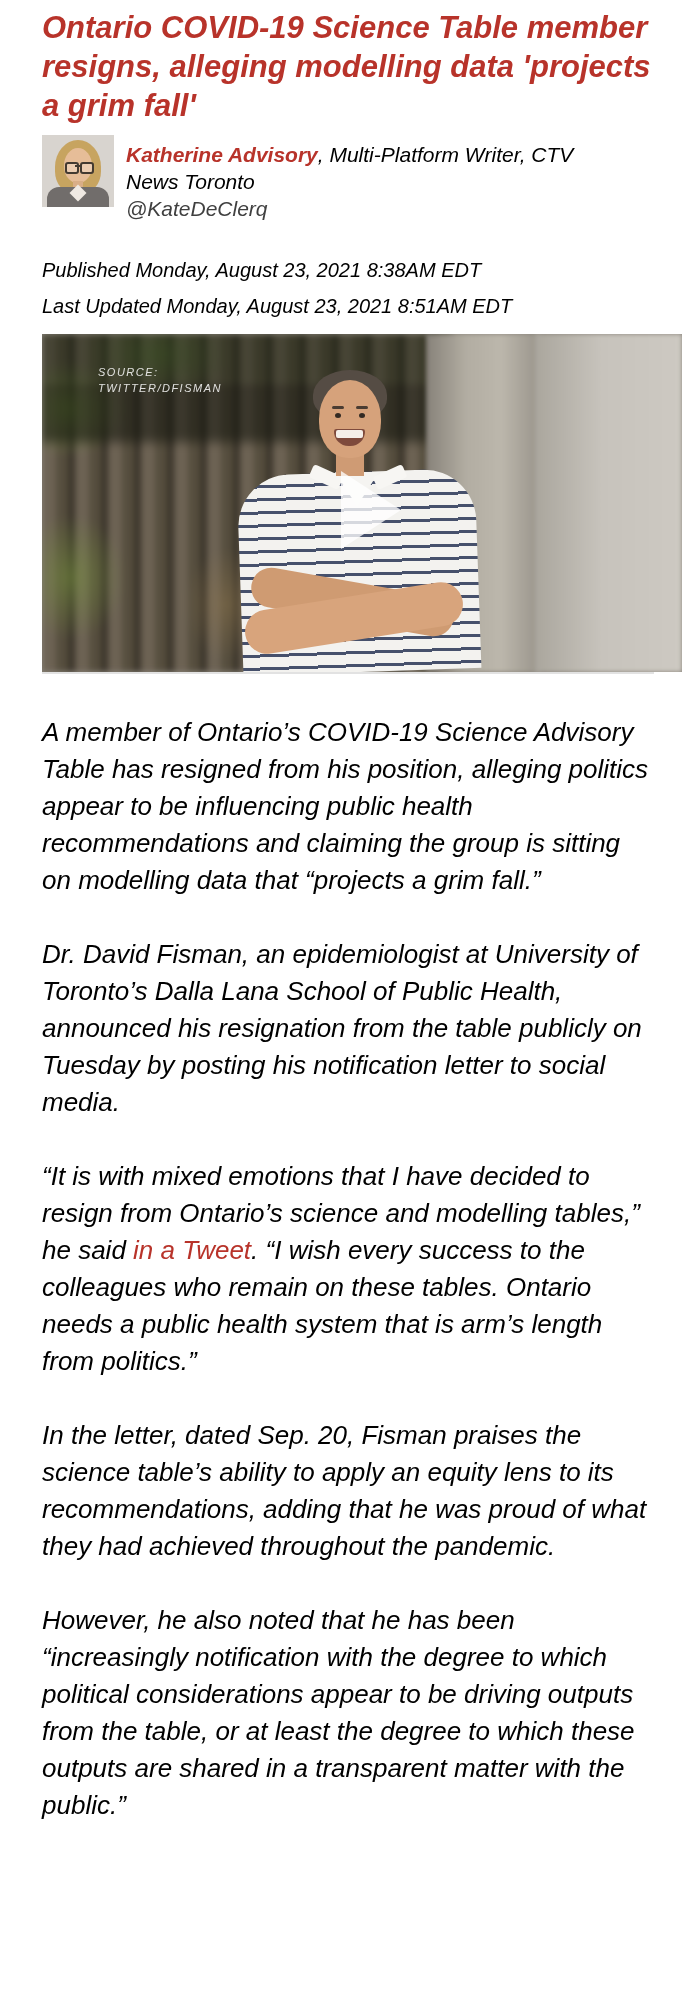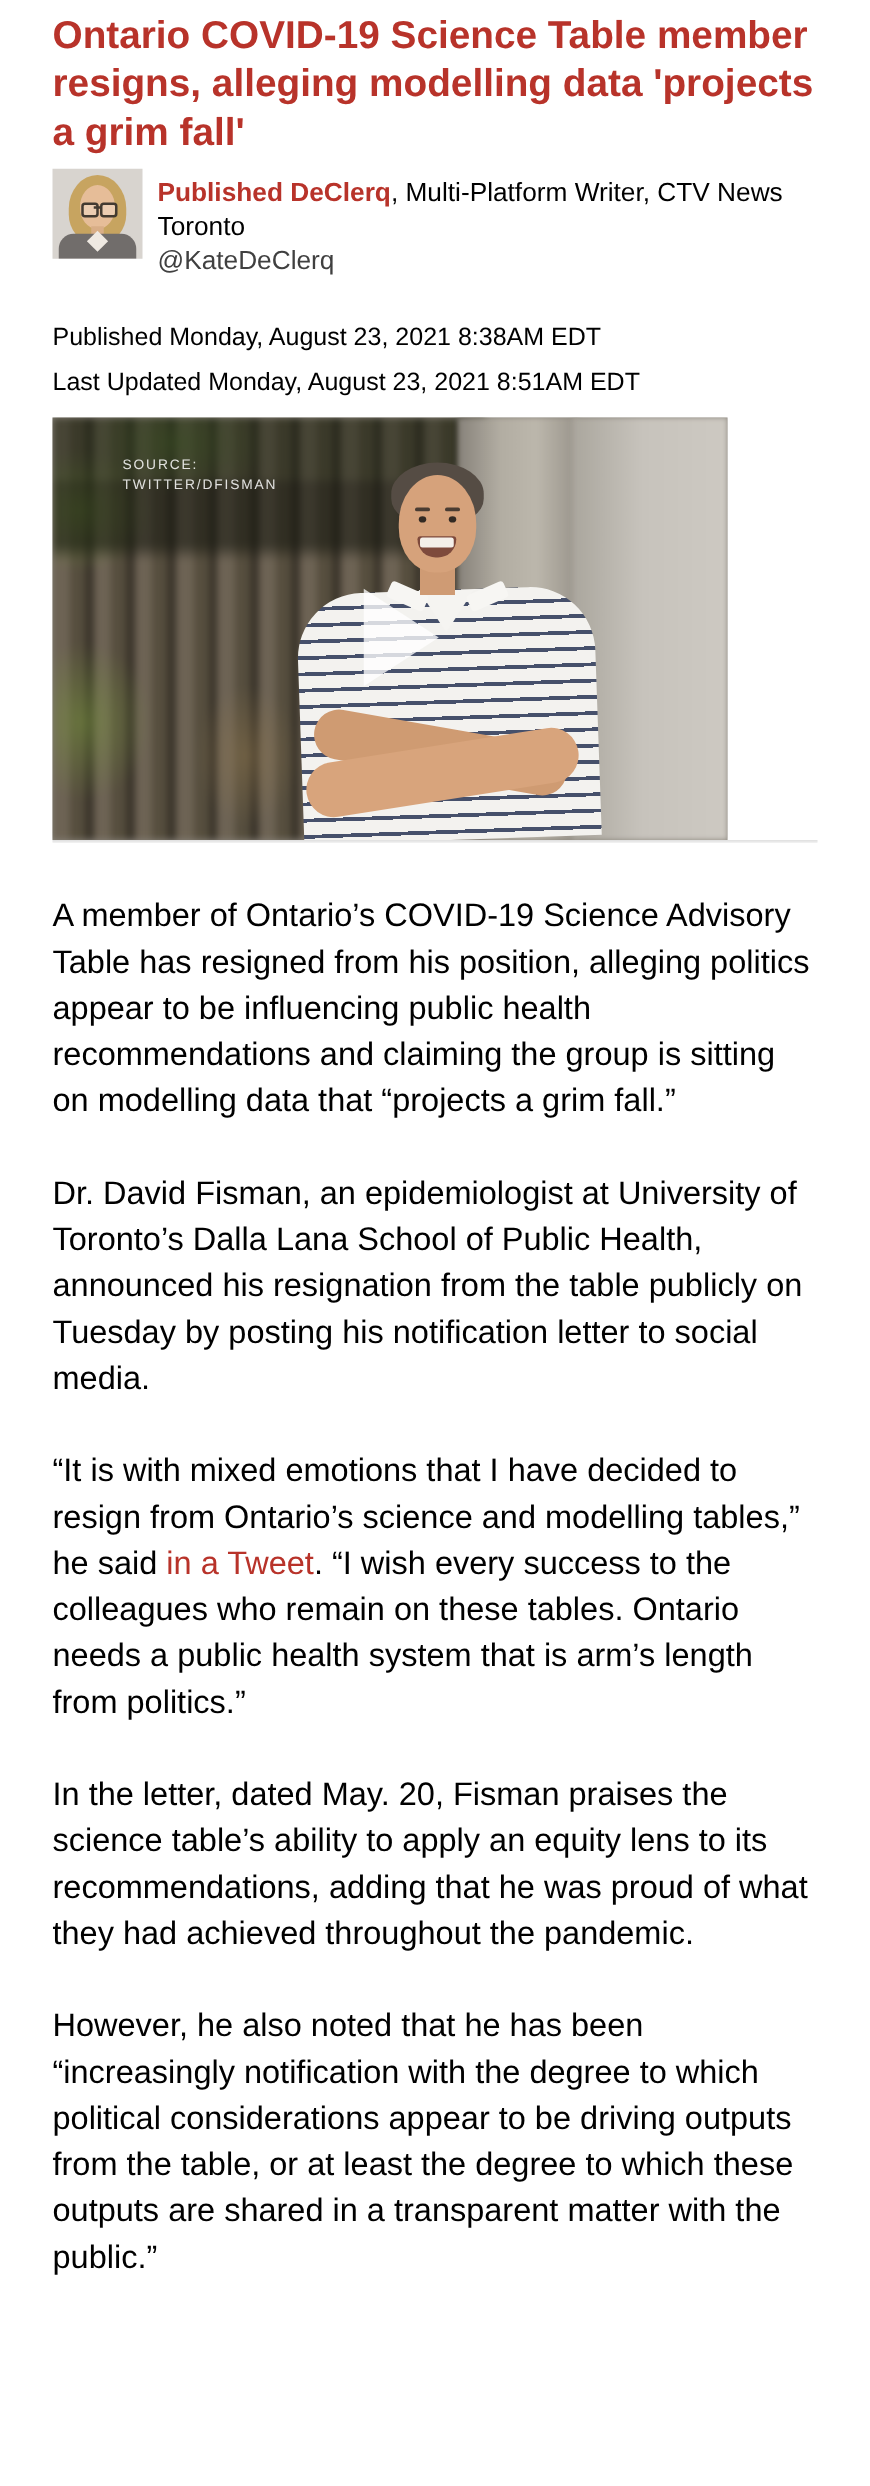--- a/index.html
+++ b/index.html
@@ -1,17 +1,17 @@
 <!DOCTYPE html>
 <html><head>
 <meta charset="utf-8">
 <style>
   html,body{margin:0;padding:0;background:#fff;}
   body{width:696px;font-family:"Liberation Sans","DejaVu Sans",sans-serif;color:#000;}
-  .page{padding:8px 42px 14px 42px;}
+  .page{padding:8px 42px 14px 42px;font-style:italic;}
 
   
   h1.headline{margin:0 0 0 0;font-size:31px;line-height:39px;font-weight:bold;color:#b8332a;}
 
   
   .byline{display:flex;margin-top:10px;}
   .avatar{width:72px;height:72px;background:#d8d4cf;position:relative;overflow:hidden;flex:none;cursor:pointer;}
   .av-hair{position:absolute;left:13px;top:5px;width:46px;height:54px;background:#c7a460;border-radius:50% 50% 42% 42%;}
   .av-face{position:absolute;left:22px;top:13px;width:28px;height:35px;background:#e6bd98;border-radius:50% 50% 48% 48%;}
   .av-eye{position:absolute;width:10px;height:8px;border:2px solid #433a31;border-radius:3px;background:rgba(255,255,255,.25);top:27px;}
@@ -21,21 +21,21 @@
   .av-body{position:absolute;left:5px;top:52px;width:62px;height:20px;background:#716d6b;border-radius:12px 12px 0 0;}
   .av-shirt{position:absolute;left:30px;top:52px;width:12px;height:12px;background:#efe9e2;transform:rotate(45deg);}
   .byline-text{padding:6px 0 0 12px;font-size:21px;line-height:27px;max-width:505px;}
   .author{font-weight:bold;color:#b8332a;cursor:pointer;}
   .handle{display:block;color:#404040;text-decoration:none;cursor:pointer;}
 
   
   .dates{margin-top:30px;font-size:20px;line-height:36px;}
 
   
-  .video{position:relative;width:540px;height:338px;margin-top:10px;overflow:hidden;background:#8a857c;cursor:pointer;}
+  .video{position:relative;width:640px;height:338px;margin-top:10px;overflow:hidden;background:#8a857c;cursor:pointer;}
   .fence{position:absolute;left:0;top:0;width:64%;height:100%;
     background:
       linear-gradient(180deg, rgba(25,32,16,.45) 0 14%, rgba(18,20,12,.55) 16% 30%, rgba(0,0,0,0) 34%),
       radial-gradient(ellipse 90px 70px at 6% 22%, rgba(110,150,55,.55), rgba(0,0,0,0) 70%),
       radial-gradient(ellipse 110px 60px at 28% 6%, rgba(80,120,45,.5), rgba(0,0,0,0) 70%),
       radial-gradient(ellipse 80px 90px at 7% 72%, rgba(125,160,60,.45), rgba(0,0,0,0) 70%),
       radial-gradient(ellipse 60px 80px at 45% 80%, rgba(160,130,80,.35), rgba(0,0,0,0) 70%),
       repeating-linear-gradient(90deg,#6d6354 0 14px,#564e3e 14px 26px,#3a342a 26px 33px);
     filter:blur(3px);}
   .post{position:absolute;left:60%;top:0;width:18%;height:100%;
@@ -87,21 +87,21 @@
       <span class="av-hair"></span>
       <span class="av-face"></span>
       <span class="av-eye l"></span>
       <span class="av-eye r"></span>
       <span class="av-bridge"></span>
       <span class="av-neck"></span>
       <span class="av-body"></span>
       <span class="av-shirt"></span>
     </div>
     <div class="byline-text">
-      <span class="author">Published DeClerq</span><span>, Multi-Platform Writer, CTV News Toronto</span>
+      <span class="author">Katherine Advisory</span><span>, Multi-Platform Writer, CTV News Toronto</span>
       <a class="handle">@KateDeClerq</a>
     </div>
   </div>
 
   <div class="dates">
     <div>Published Monday, August 23, 2021 8:38AM EDT</div>
     <div>Last Updated Monday, August 23, 2021 8:51AM EDT</div>
   </div>
 
   <div class="video">
@@ -132,17 +132,17 @@
     <div class="play"></div>
   </div>
 
   <hr class="rule rule-top">
   <hr class="rule">
 
   <div class="article-body">
       <p><span>A member of Ontario’s COVID-19 Science Advisory Table has resigned from his position, alleging politics appear to be influencing public health recommendations and claiming the group is sitting on modelling data that “projects a grim fall.”</span></p>
       <p><span>Dr. David Fisman, an epidemiologist at University of Toronto’s Dalla Lana School of Public Health, announced his resignation from the table publicly on Tuesday by posting his notification letter to social media.</span></p>
       <p><span>“It is with mixed emotions that I have decided to resign from Ontario’s science and modelling tables,” he said </span><a class="inline-link">in a Tweet</a><span>. “I wish every success to the colleagues who remain on these tables. Ontario needs a public health system that is arm’s length from politics.”</span></p>
-      <p><span>In the letter, dated May. 20, Fisman praises the science table’s ability to apply an equity lens to its recommendations, adding that he was proud of what they had achieved throughout the pandemic.</span></p>
+      <p><span>In the letter, dated Sep. 20, Fisman praises the science table’s ability to apply an equity lens to its recommendations, adding that he was proud of what they had achieved throughout the pandemic.</span></p>
       <p><span>However, he also noted that he has been “increasingly notification with the degree to which political considerations appear to be driving outputs from the table, or at least the degree to which these outputs are shared in a transparent matter with the public.”</span></p>
     </div>
 
 </div>
 
 </body></html>

